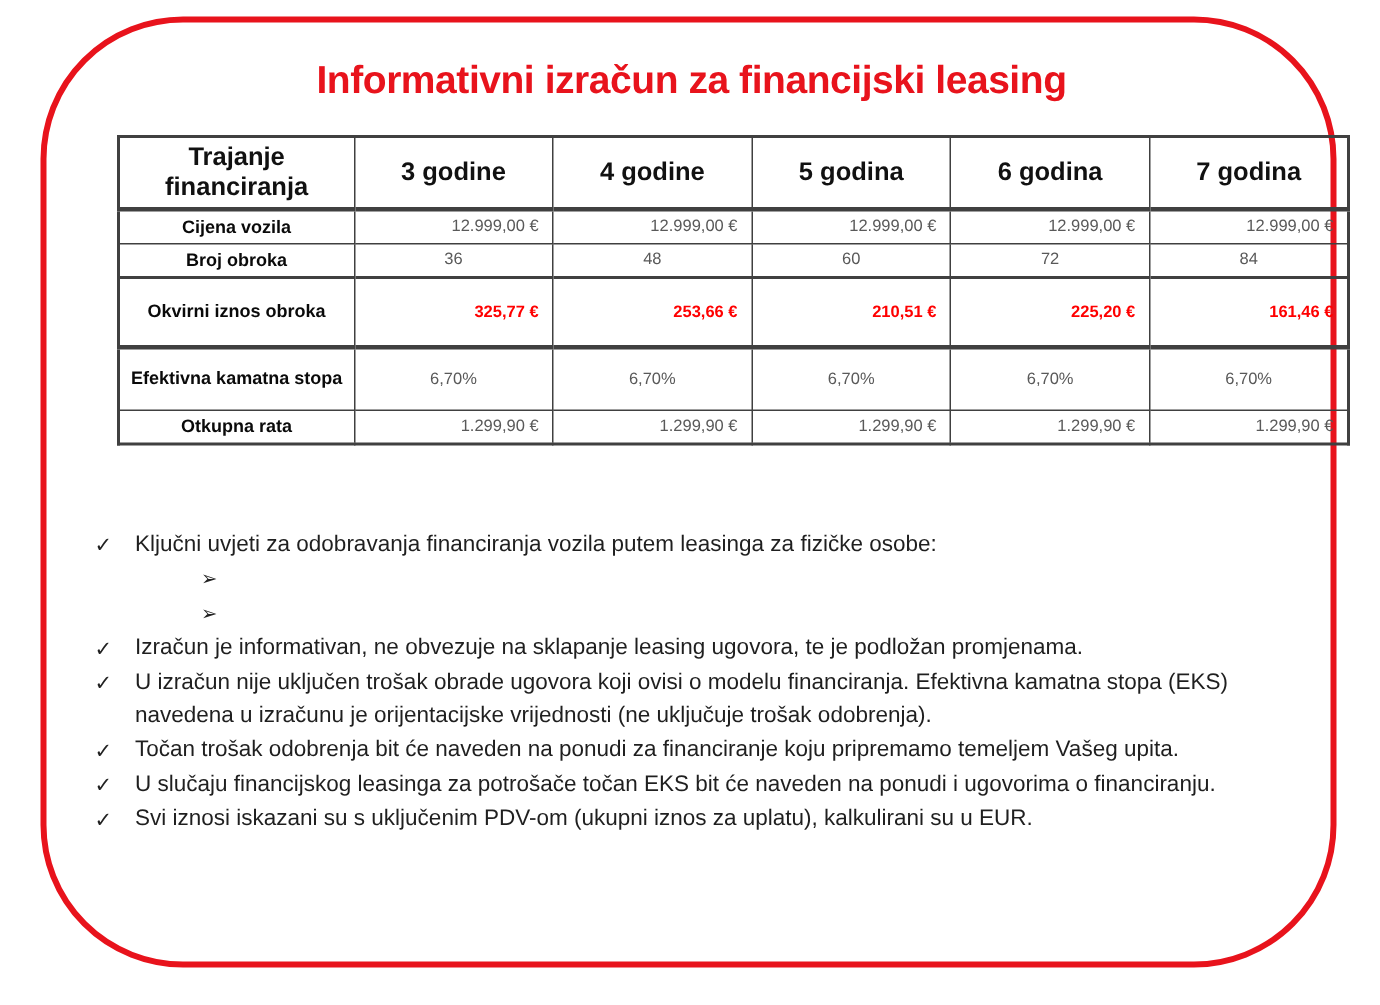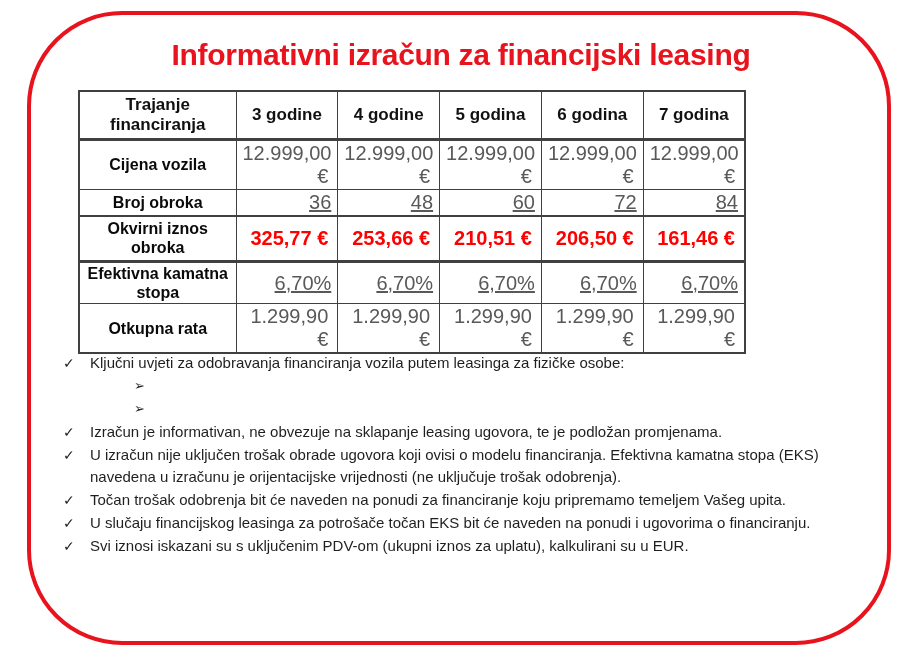--- a/index.html
+++ b/index.html
@@ -8,49 +8,49 @@
     font-family:"Liberation Sans",sans-serif;
     -webkit-font-smoothing:antialiased;
   }
   .frame{
     position:absolute;left:27px;top:11px;width:864px;height:634px;
     border:4px solid #e8131c;border-radius:95px;box-sizing:border-box;
     pointer-events:none;
   }
   .title{
     position:absolute;left:78px;top:38px;width:766px;margin:0;
-    text-align:center;font-size:30px;font-weight:bold;letter-spacing:-0.3px;
+    text-align:center;font-size:26px;font-weight:bold;letter-spacing:-0.3px;
     color:#e8131c;
   }
   table.leasing{
-    position:absolute;left:78px;top:90px;width:668px;
+    position:absolute;left:78px;top:90px;width:822px;
     border-collapse:collapse;table-layout:fixed;
     border:2px solid #404040;
   }
   table.leasing th, table.leasing td{
     border:1px solid #404040;
     padding:1px 6px;
     vertical-align:middle;
     box-sizing:border-box;
   }
   table.leasing col.label-col{width:157px;}
   thead th{
     font-size:17px;font-weight:bold;color:#111;
     height:48px;text-align:center;
     border-bottom:3px solid #404040 !important;
   }
   tbody tr{height:23px;}
   tbody tr.row-okvirni{height:46px;}
   tbody tr.row-efektivna{height:42px;}
   td.rowlabel{
-    font-size:16px;font-weight:bold;color:#0a0a0a;text-align:center;line-height:19px;
+    font-size:12px;font-weight:bold;color:#0a0a0a;text-align:center;line-height:19px;
   }
-  td.val{font-size:20px;color:#595959;}
+  td.val{font-size:11px;color:#595959;}
   tr.align-cur td.val{text-align:right;padding-right:9px;}
-  tr.align-mid td.val{text-align:right;text-decoration:underline;}
+  tr.align-mid td.val{text-align:center;}
   tr.row-okvirni td{border-top:2px solid #404040;border-bottom:3px solid #404040;}
   tr.row-okvirni td.val{color:#ff0000;font-weight:bold;}
   .notes{
     position:absolute;left:63px;top:352px;width:806px;
     font-size:15px;color:#1f1f1f;
   }
   .note{display:flex;align-items:flex-start;margin-bottom:1px;line-height:22px;}
   .note .bullet{flex:0 0 27px;font-size:14px;color:#222;}
   .note.sub{padding-left:71px;}
   .note.sub .bullet{flex:0 0 27px;font-size:13px;}
@@ -99,21 +99,21 @@
         <td class="val">48</td>
         <td class="val">60</td>
         <td class="val">72</td>
         <td class="val">84</td>
       </tr>
       <tr class="align-cur row-okvirni">
         <td class="rowlabel">Okvirni iznos obroka</td>
         <td class="val">325,77 €</td>
         <td class="val">253,66 €</td>
         <td class="val">210,51 €</td>
-        <td class="val">206,50 €</td>
+        <td class="val">225,20 €</td>
         <td class="val">161,46 €</td>
       </tr>
       <tr class="align-mid row-efektivna">
         <td class="rowlabel">Efektivna kamatna stopa</td>
         <td class="val">6,70%</td>
         <td class="val">6,70%</td>
         <td class="val">6,70%</td>
         <td class="val">6,70%</td>
         <td class="val">6,70%</td>
       </tr>

